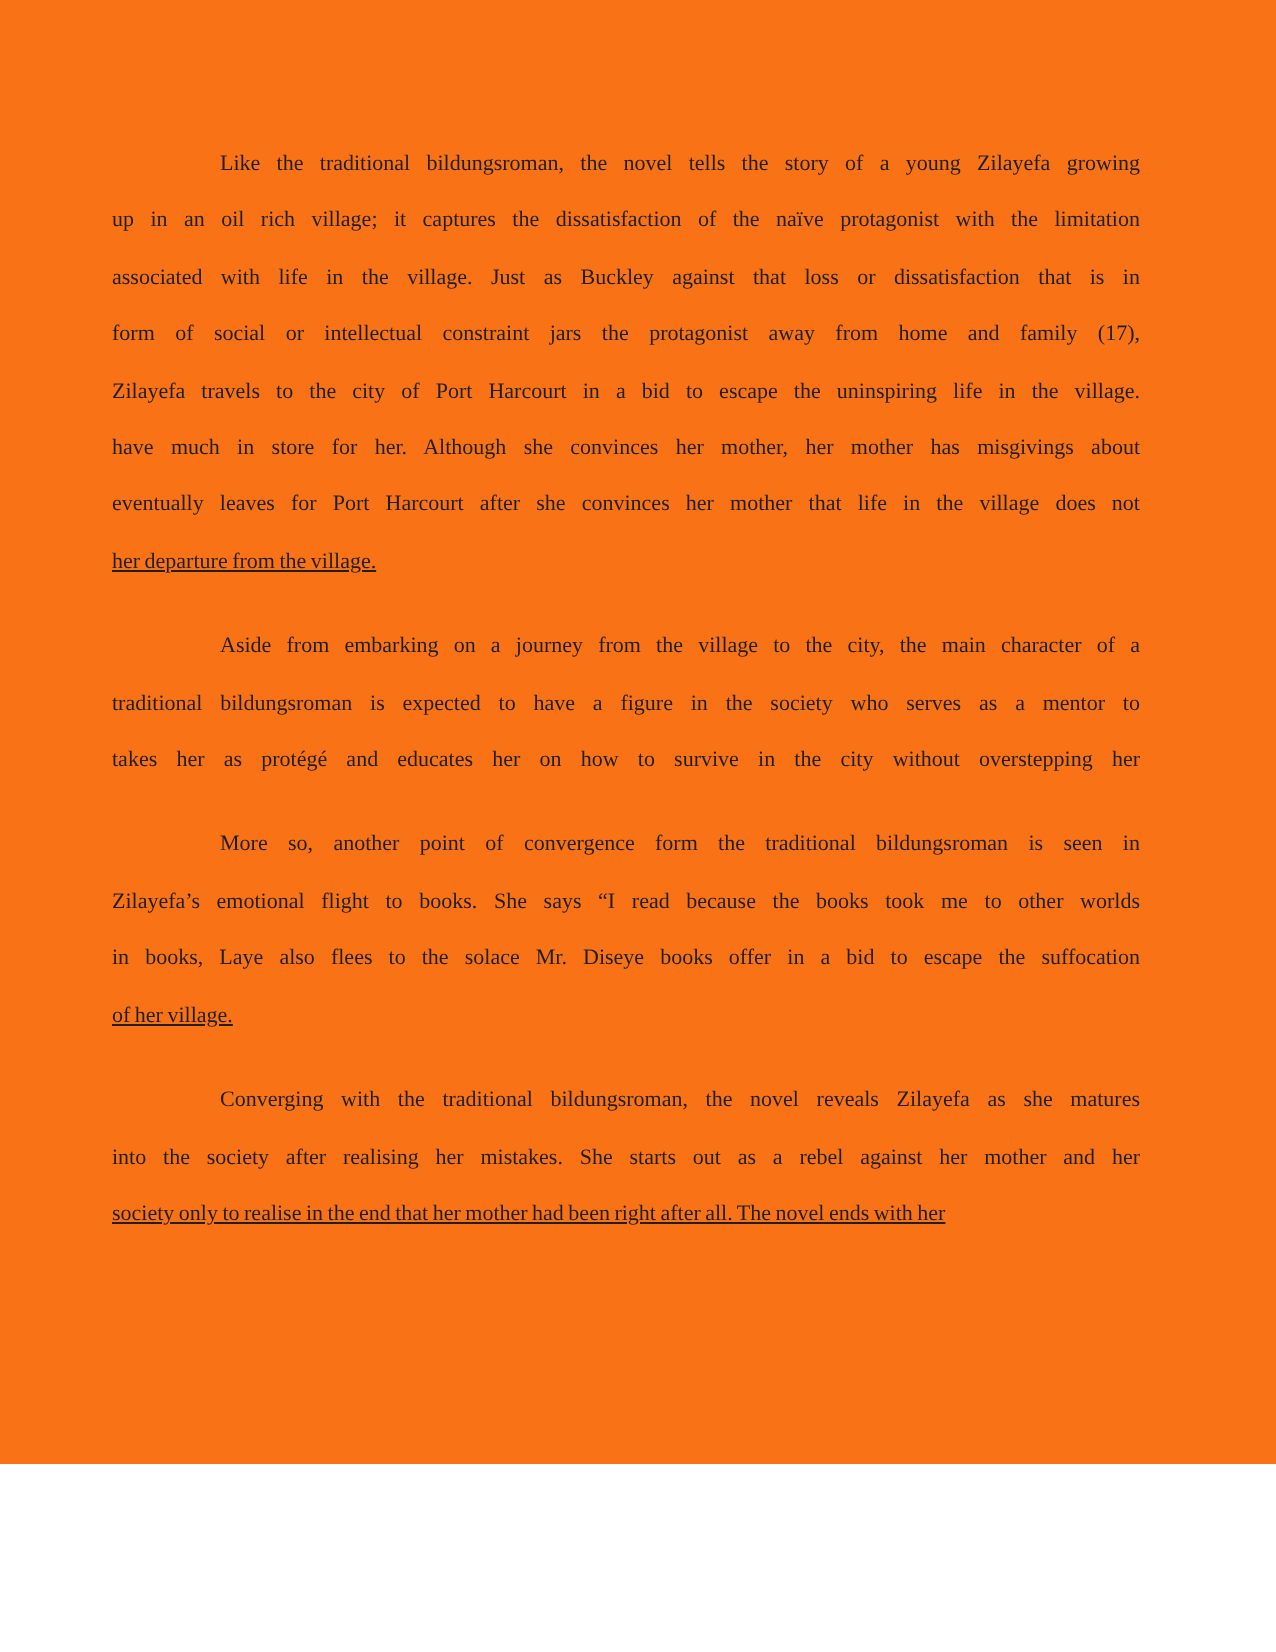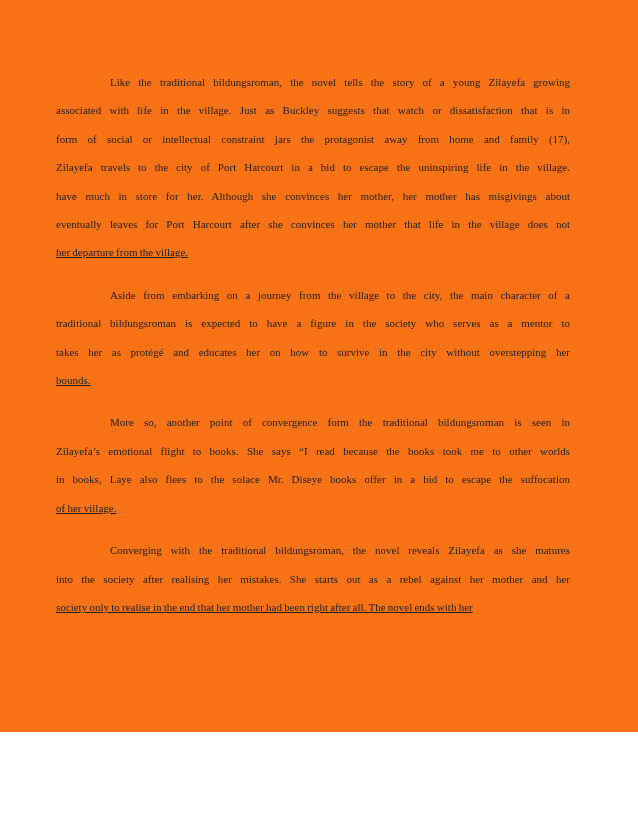--- a/index.html
+++ b/index.html
@@ -53,32 +53,32 @@
     color: #3a3a3a;
   }
 </style>
 </head>
 <body>
 
 <div class="page">
   <div class="content">
       <div class="para">
         <div class="line indent">Like the traditional bildungsroman, the novel tells the story of a young Zilayefa growing</div>
-        <div class="line">associated with life in the village. Just as Buckley suggests that watch or dissatisfaction that is in</div>
+        <div class="line">up in an oil rich village; it captures the dissatisfaction of the naïve protagonist with the limitation</div>
+        <div class="line">associated with life in the village. Just as Buckley against that loss or dissatisfaction that is in</div>
         <div class="line">form of social or intellectual constraint jars the protagonist away from home and family (17),</div>
         <div class="line">Zilayefa travels to the city of Port Harcourt in a bid to escape the uninspiring life in the village.</div>
         <div class="line">have much in store for her. Although she convinces her mother, her mother has misgivings about</div>
         <div class="line">eventually leaves for Port Harcourt after she convinces her mother that life in the village does not</div>
         <div class="line last">her departure from the village.</div>
       </div>
       <div class="para">
         <div class="line indent">Aside from embarking on a journey from the village to the city, the main character of a</div>
         <div class="line">traditional bildungsroman is expected to have a figure in the society who serves as a mentor to</div>
         <div class="line">takes her as protégé and educates her on how to survive in the city without overstepping her</div>
-        <div class="line last">bounds.</div>
       </div>
       <div class="para">
         <div class="line indent">More so, another point of convergence form the traditional bildungsroman is seen in</div>
         <div class="line">Zilayefa’s emotional flight to books. She says “I read because the books took me to other worlds</div>
         <div class="line">in books, Laye also flees to the solace Mr. Diseye books offer in a bid to escape the suffocation</div>
         <div class="line last">of her village.</div>
       </div>
       <div class="para">
         <div class="line indent">Converging with the traditional bildungsroman, the novel reveals Zilayefa as she matures</div>
         <div class="line">into the society after realising her mistakes. She starts out as a rebel against her mother and her</div>

